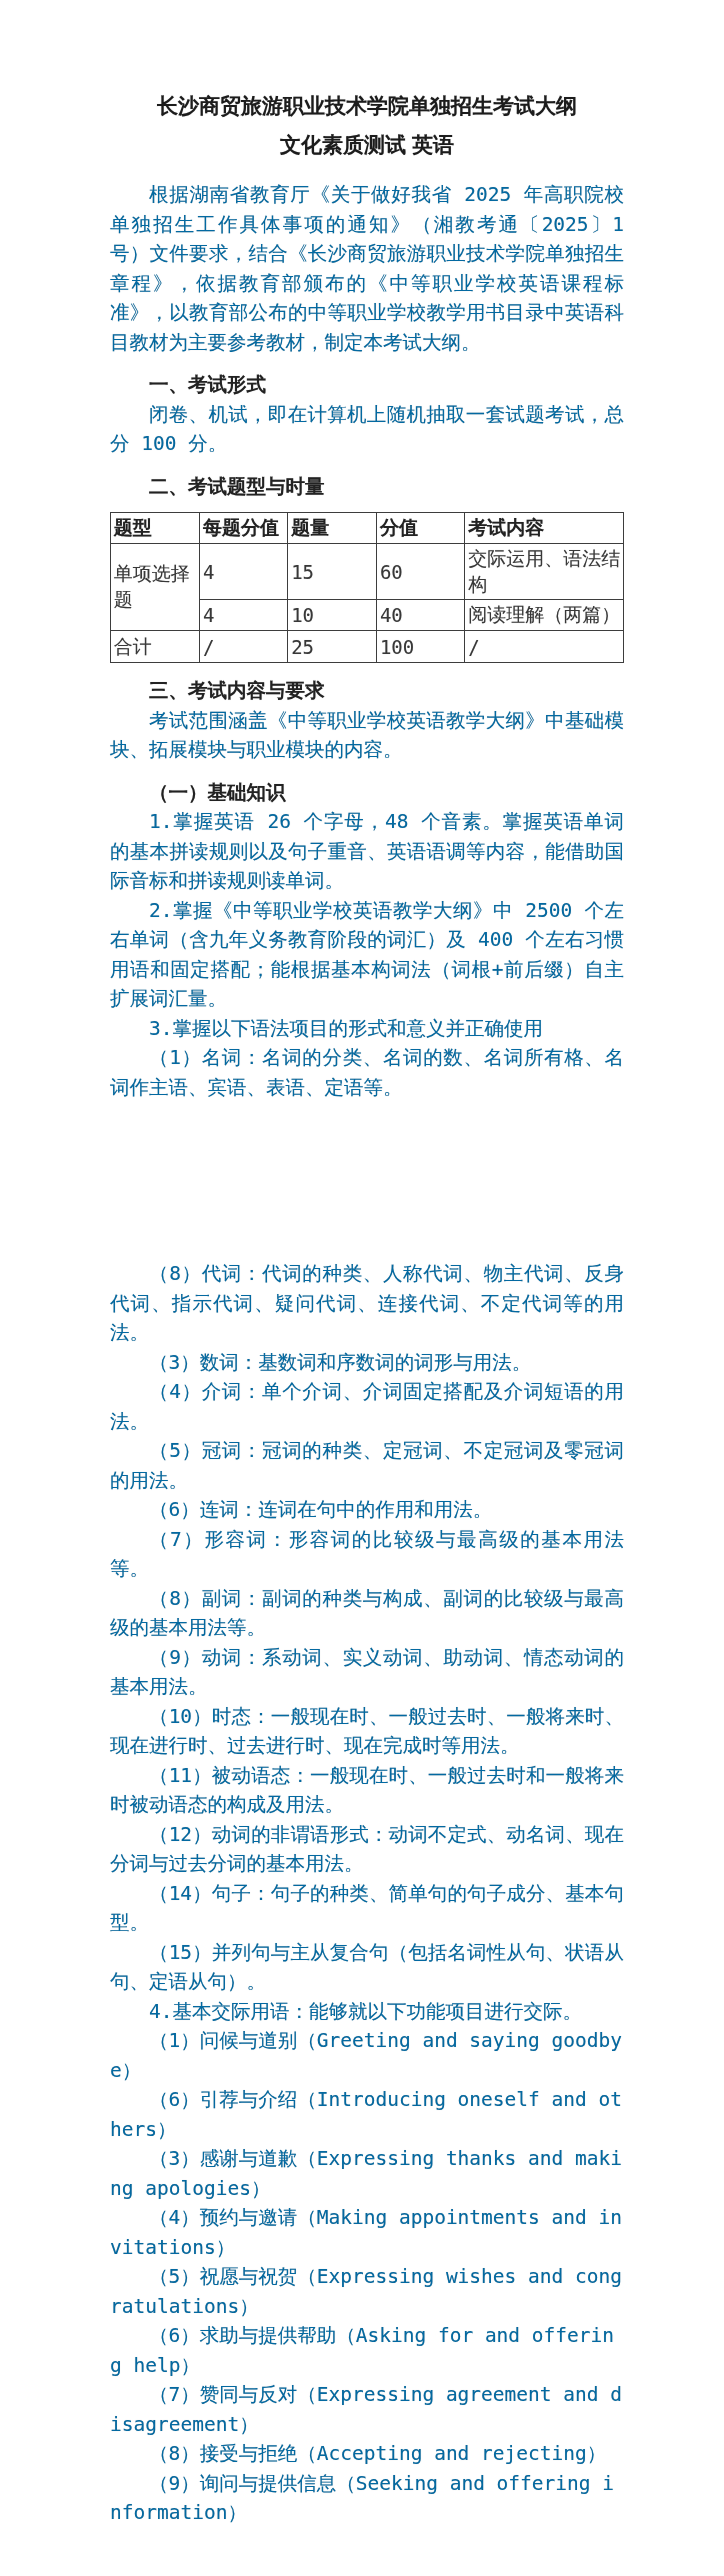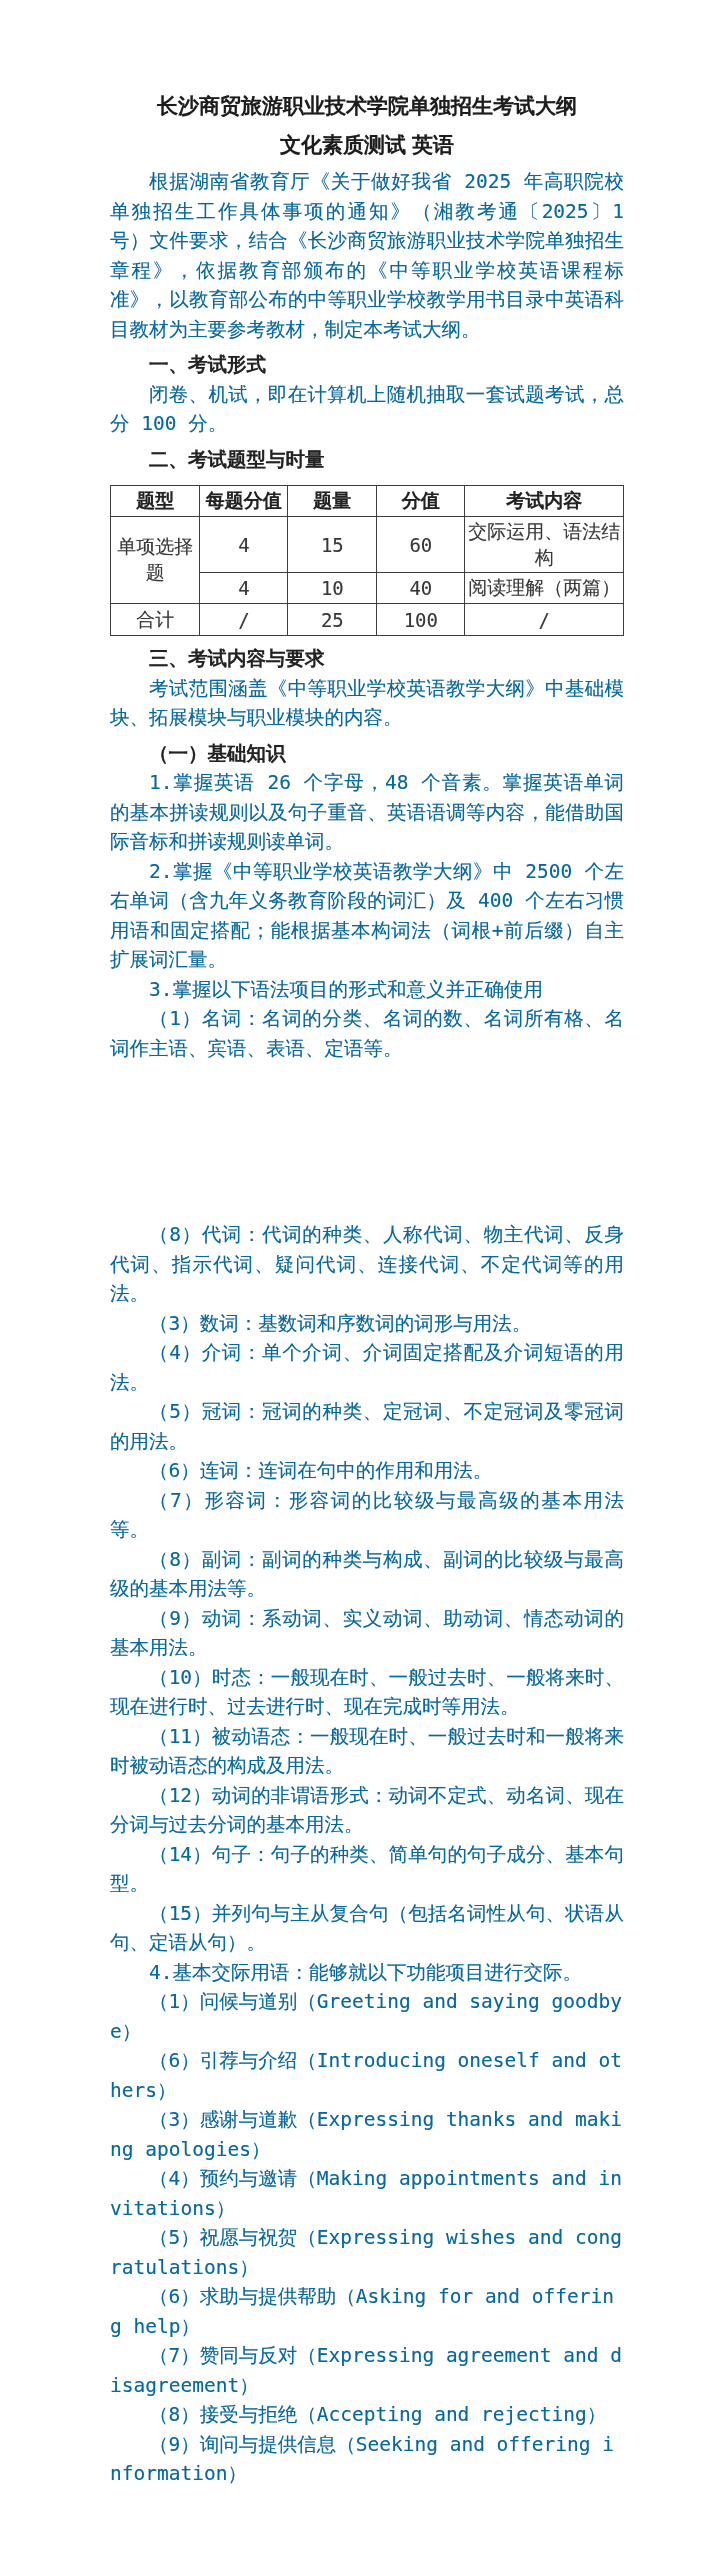--- a/index.html
+++ b/index.html
@@ -30,51 +30,51 @@
     text-shadow: 0 0 0.7px rgba(60,60,60,0.35);
     word-break: break-all;
   }
   .para.no-justify { text-align: left; }
   .heading {
     font-family: "Liberation Sans", "DejaVu Sans", sans-serif;
     font-weight: 700;
     font-size: 19.5px;
     line-height: 29.5px;
     text-indent: 2em;
-    margin: 6px 0 0 0;
+    margin: 13px 0 0 0;
     color: #222222;
     text-shadow: 0 0 0.7px rgba(40,40,40,0.35);
   }
   .doc-title {
     font-family: "Liberation Sans", "DejaVu Sans", sans-serif;
     font-weight: 700;
     font-size: 21px;
     line-height: 39px;
     text-align: center;
     color: #1c1c1c;
     margin: 0;
     text-shadow: 0 0 0.7px rgba(30,30,30,0.4);
   }
-  .title-block { margin-bottom: 3px; }
+  .title-block { margin-bottom: 16px; }
   .spacer-pagebreak-1 { height: 157px; }
   table.score-table {
     width: 100%;
     border-collapse: collapse;
     table-layout: fixed;
     margin: 10.7px 0 8px 0;
   }
   table.score-table col.c1 { width: 17.4%; }
   table.score-table col.c2 { width: 17.2%; }
   table.score-table col.c3 { width: 17.3%; }
   table.score-table col.c4 { width: 17.2%; }
   table.score-table col.c5 { width: 30.9%; }
   table.score-table th,
   table.score-table td {
     border: 1.3px solid #3d3d3d;
-    text-align: center;
+    text-align: left;
     vertical-align: middle;
     padding: 1.3px 2.7px;
     height: 28px;
     overflow: hidden;
     margin-left: 16px;
   }
   table.score-table th {
     font-family: "Liberation Sans", "DejaVu Sans", sans-serif;
     font-weight: 700;
     font-size: 19px;

